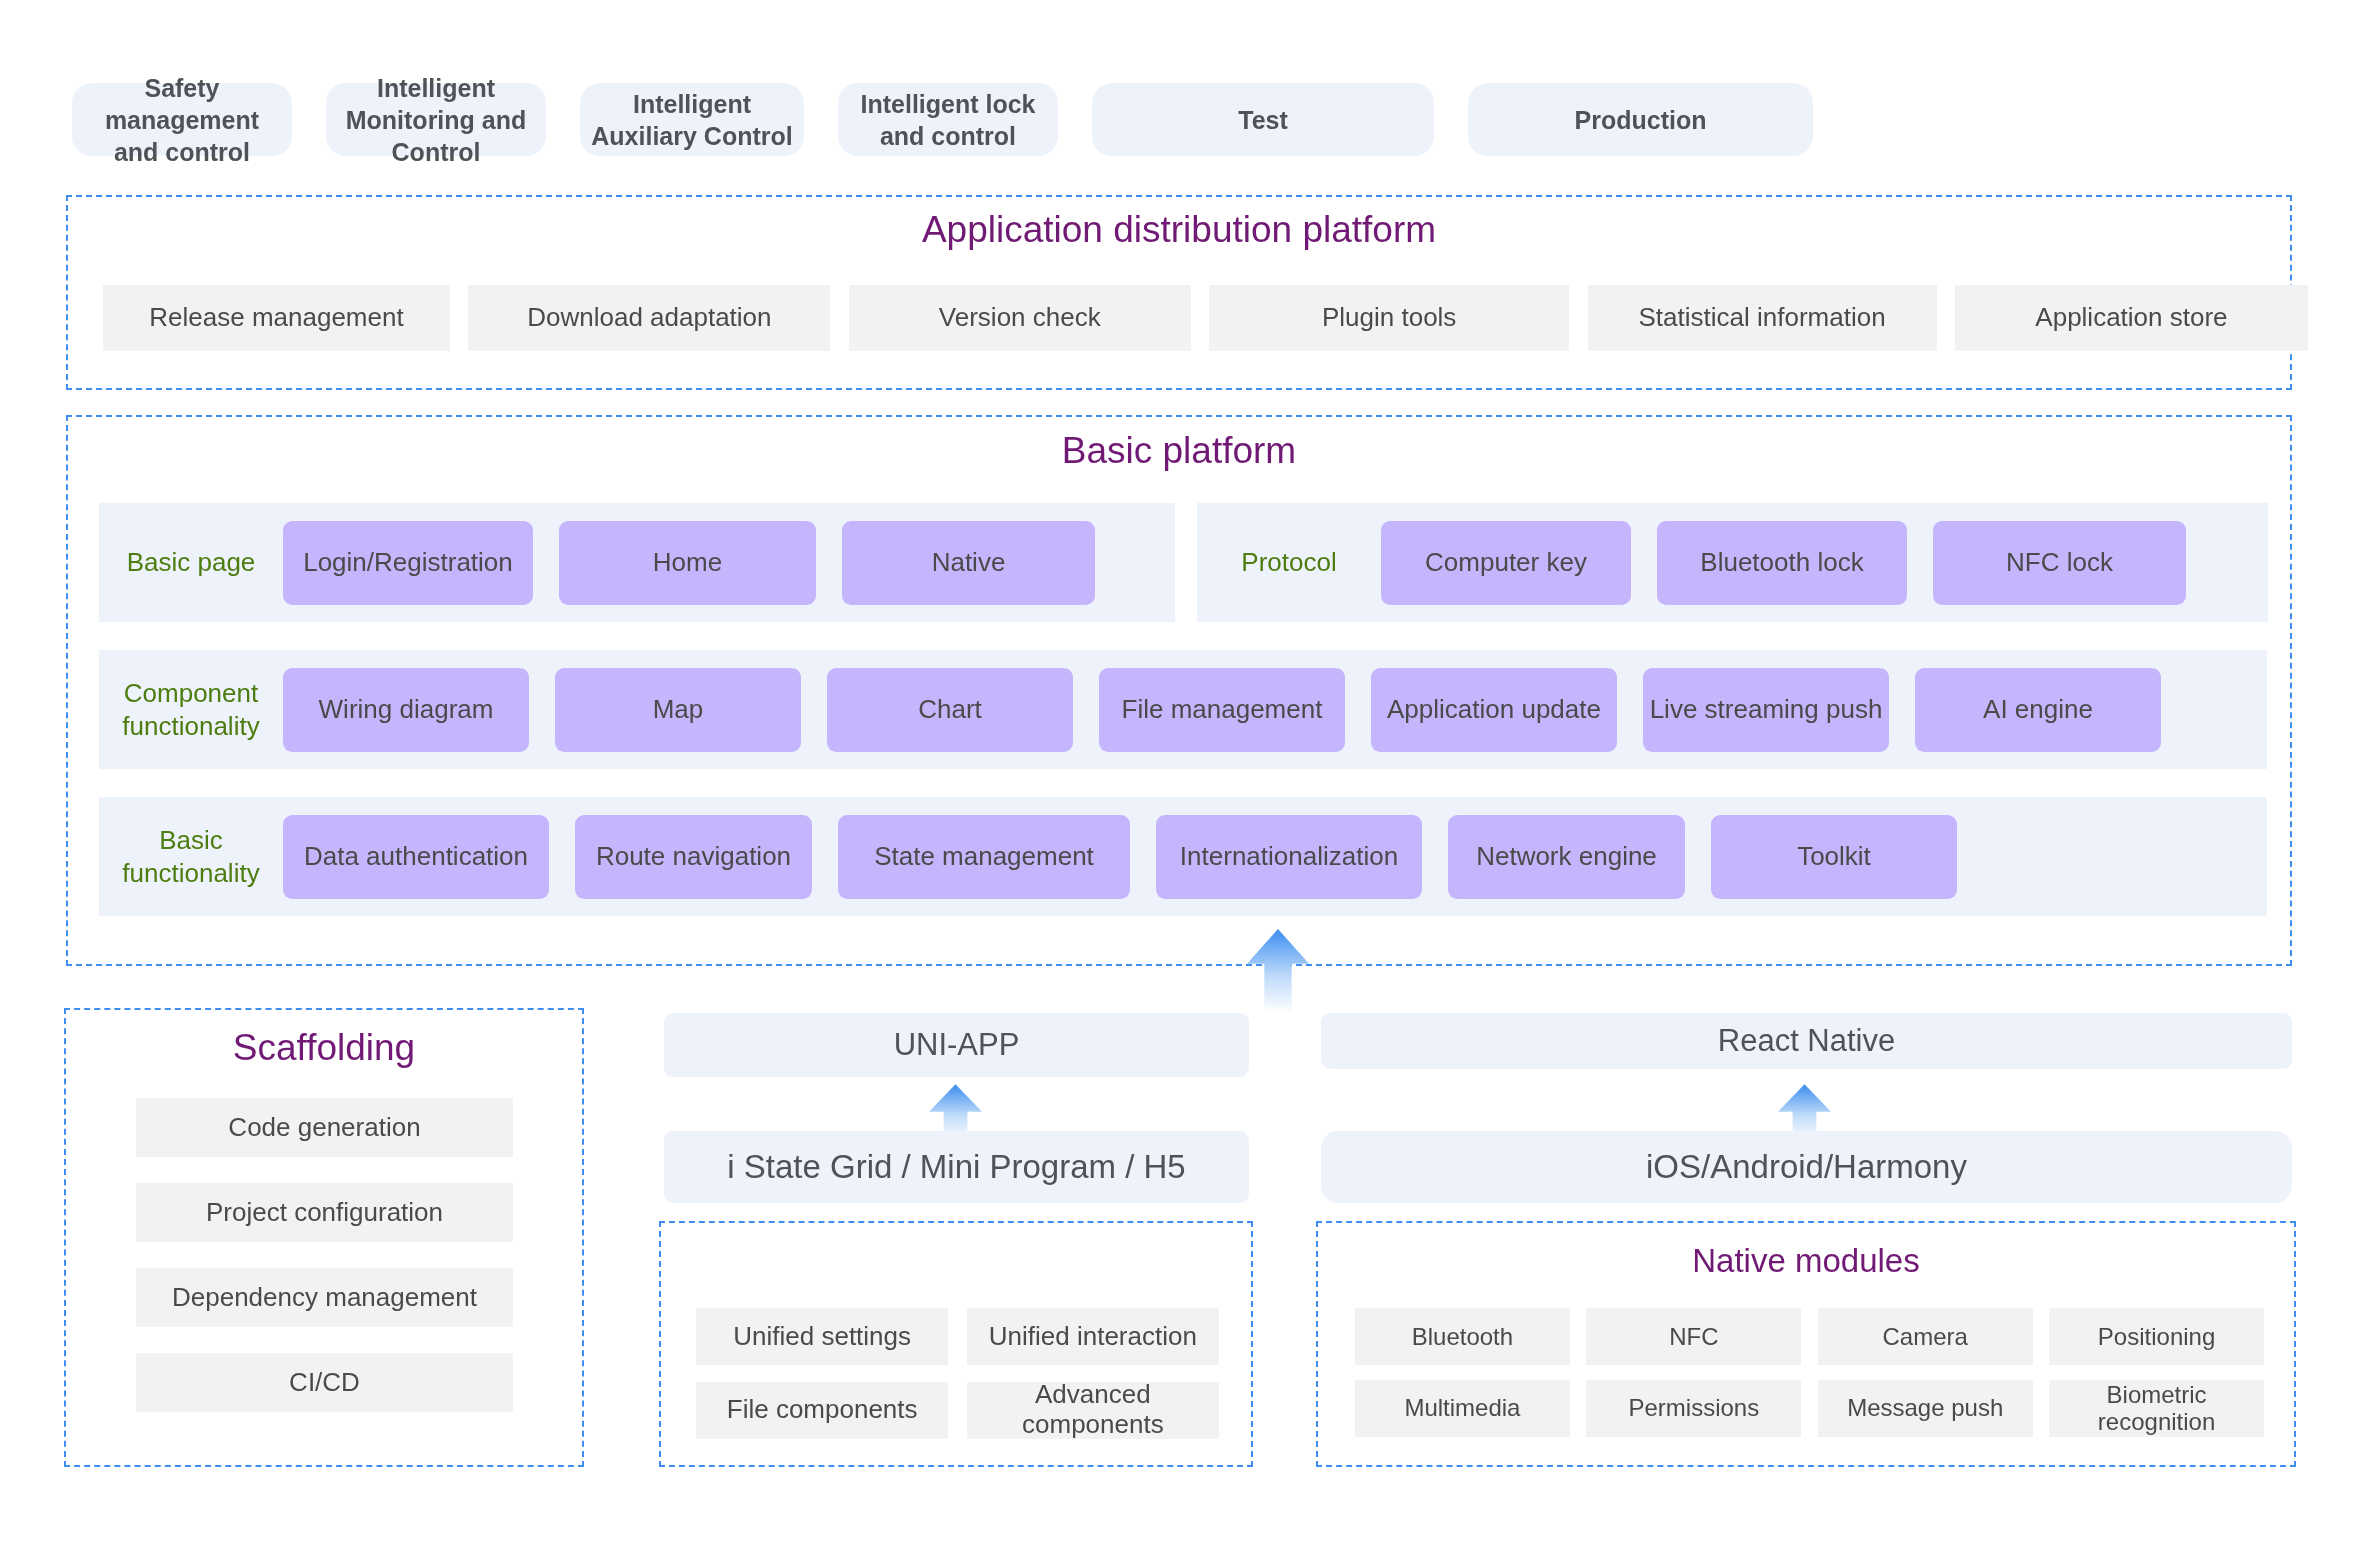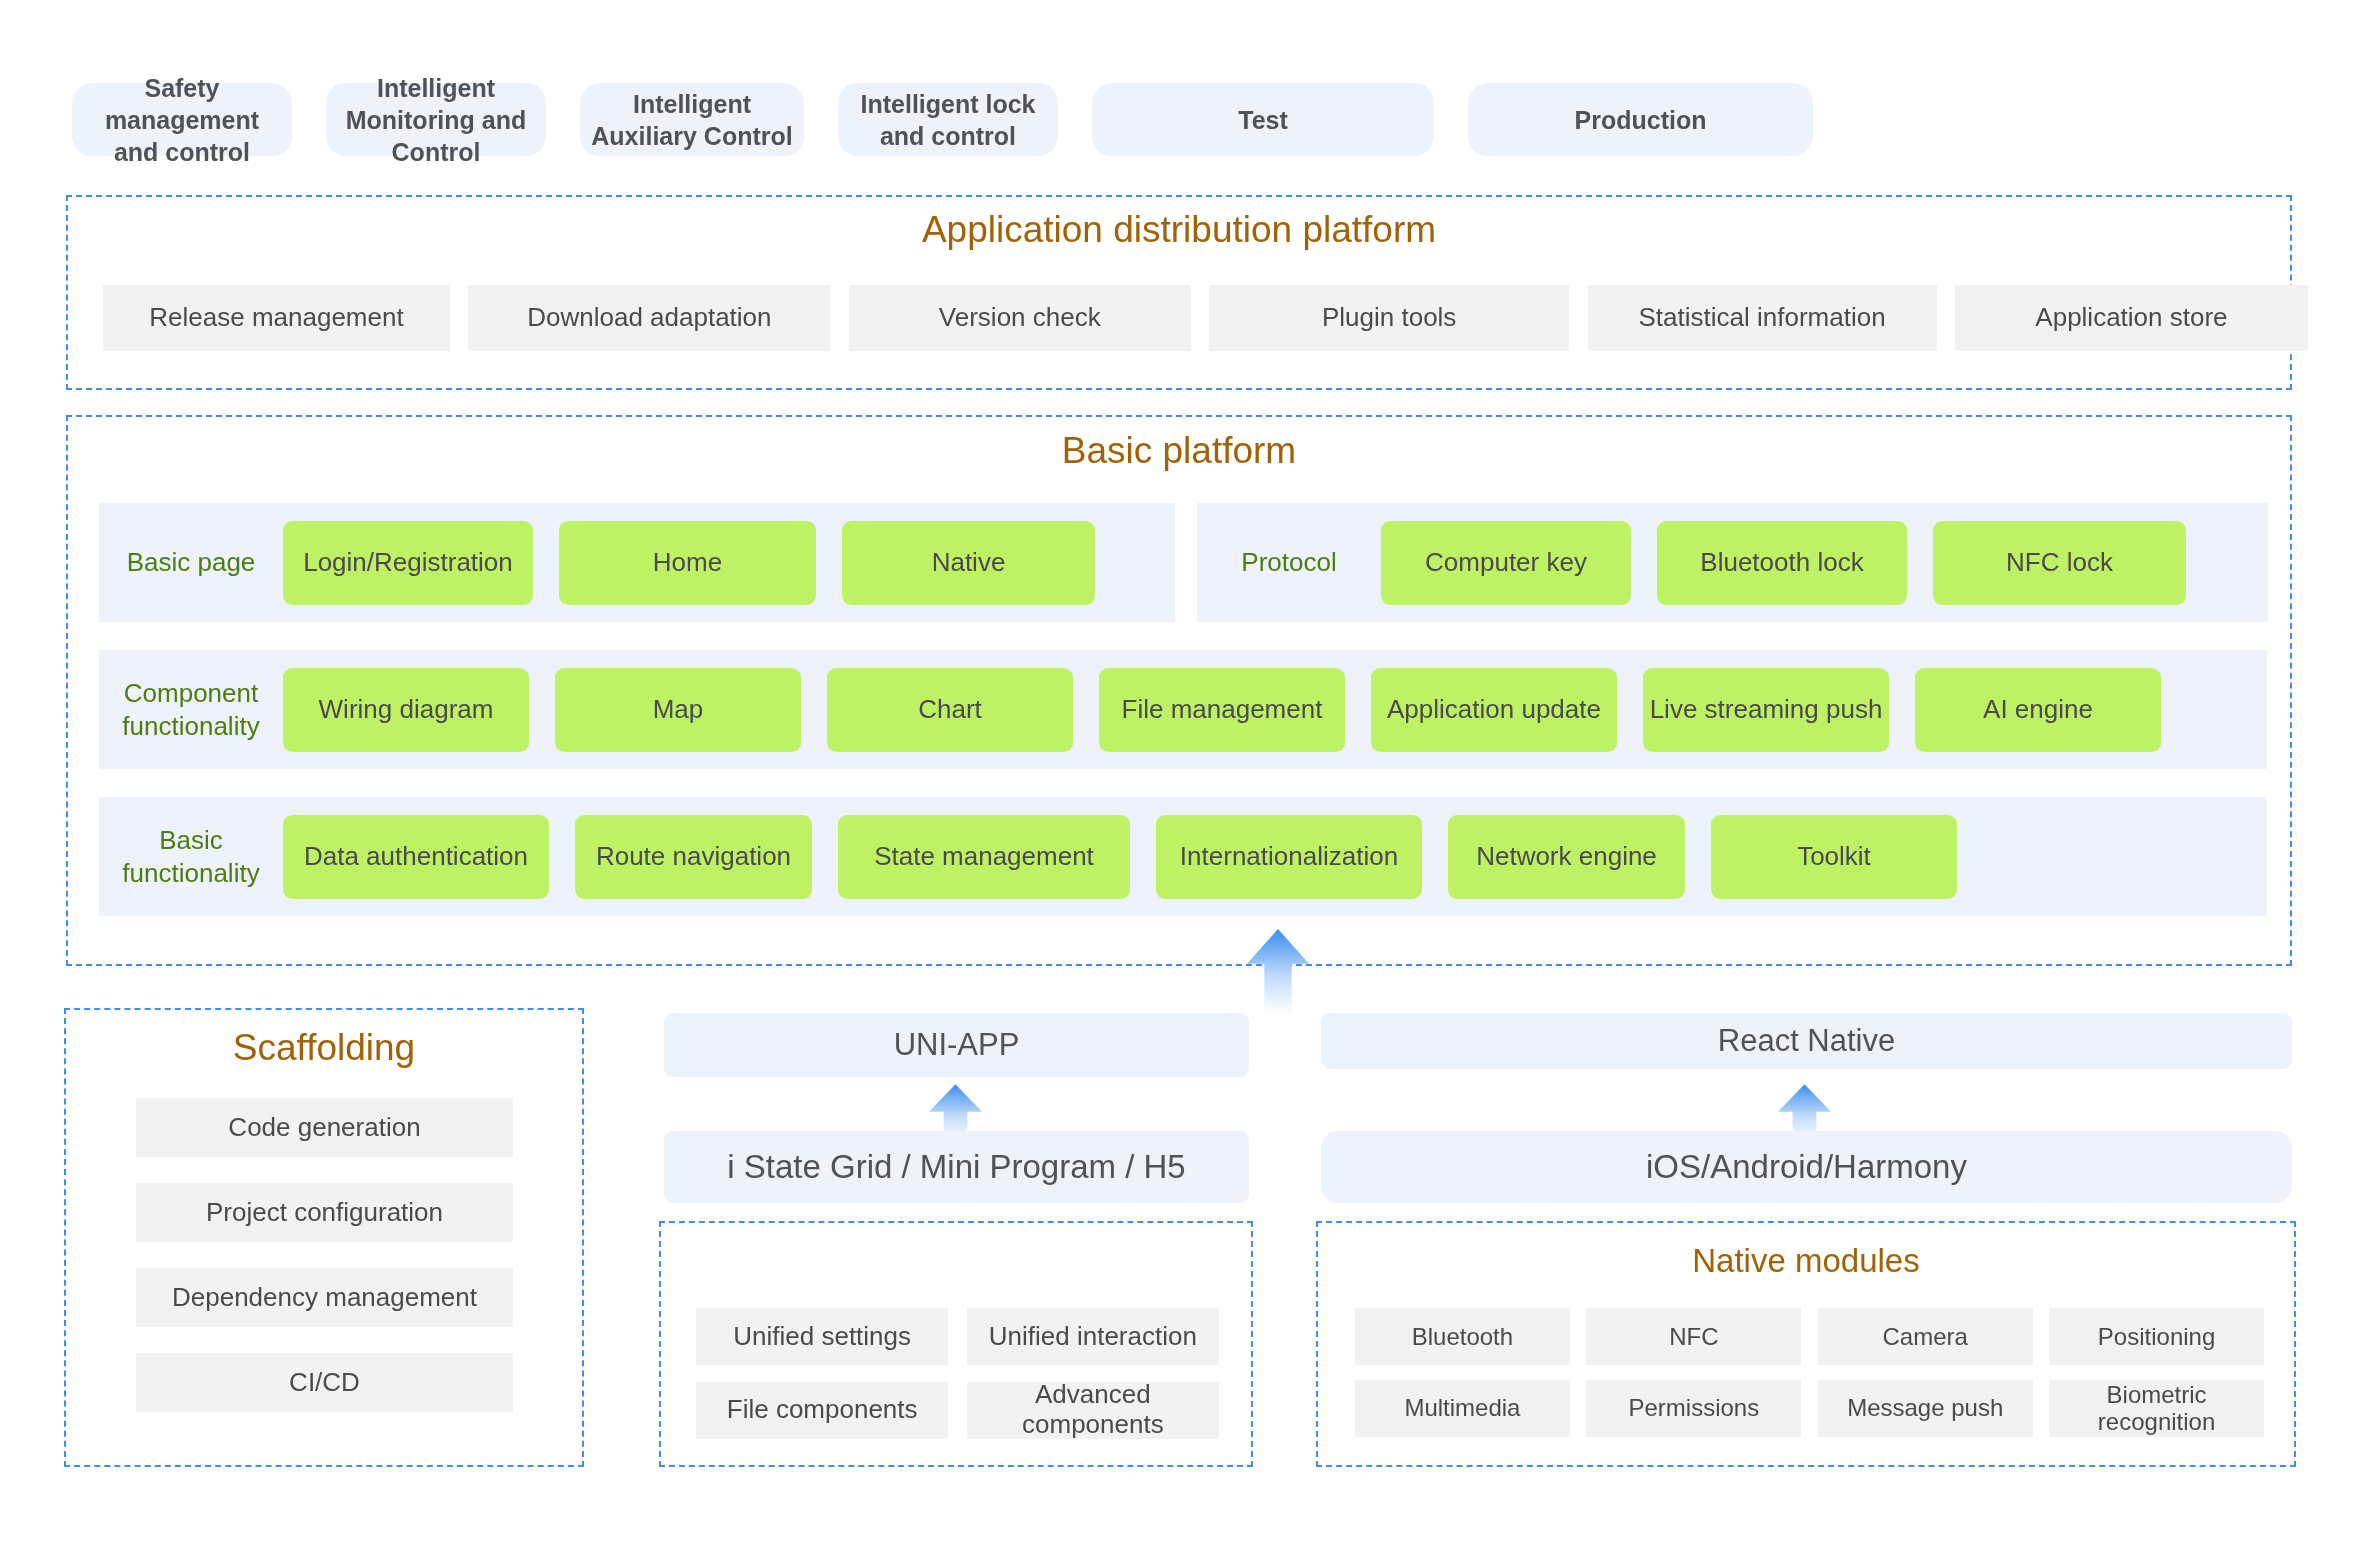--- a/index.html
+++ b/index.html
@@ -25,34 +25,34 @@
   }
   .graybox {
     background: #f2f2f2;
     display: flex; align-items: center; justify-content: center;
     text-align: center;
     font-size: 26px;
     color: #4a4a4a;
     line-height: 1.15;
   }
   .whitebox {
-    background: #bef264;
+    background: #c4b5fd;
     border-radius: 9.2px;
     display: flex; align-items: center; justify-content: center;
     font-size: 26px;
     color: #4a4a4a;
     line-height: 1.2;
   }
   .dashbox {
     border: 2.8px dashed #3d8ef0;
     background: transparent;
     position: absolute;
   }
   .section-title {
-    color: #a16207;
+    color: #701a75;
     font-size: 37px;
     text-align: center;
     font-weight: 400;
   }
   .rowband {
     background: #eef3fb;
     display: flex;
     align-items: center;
   }
   .rowlabel {

